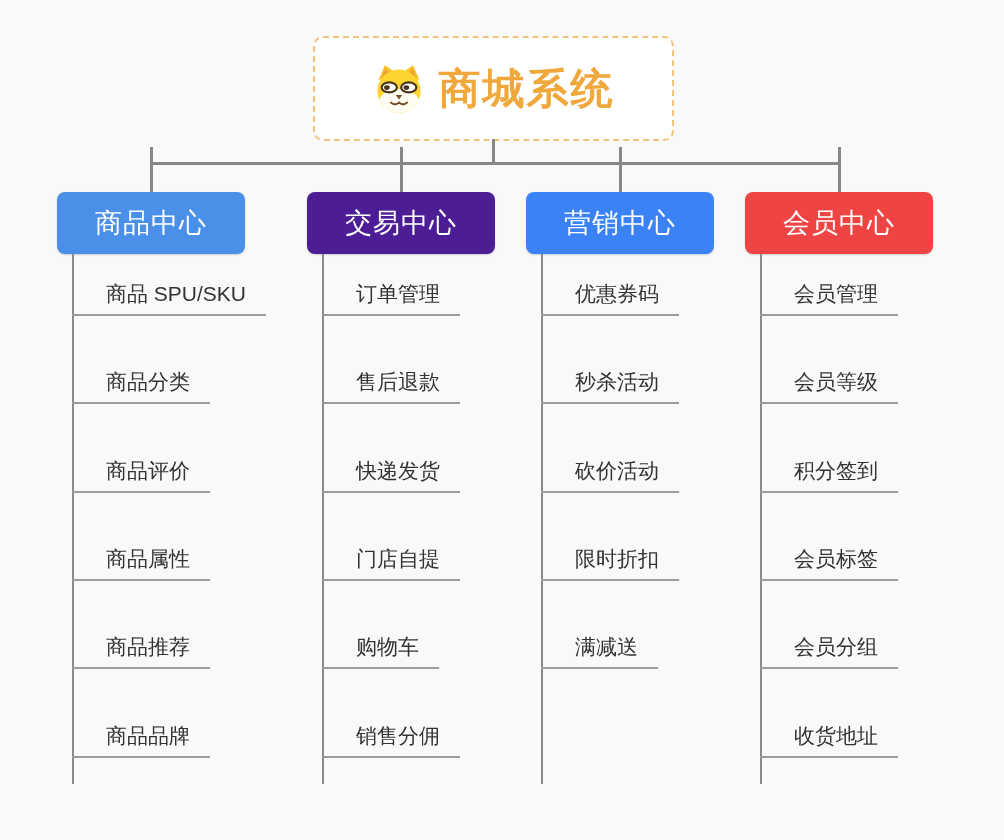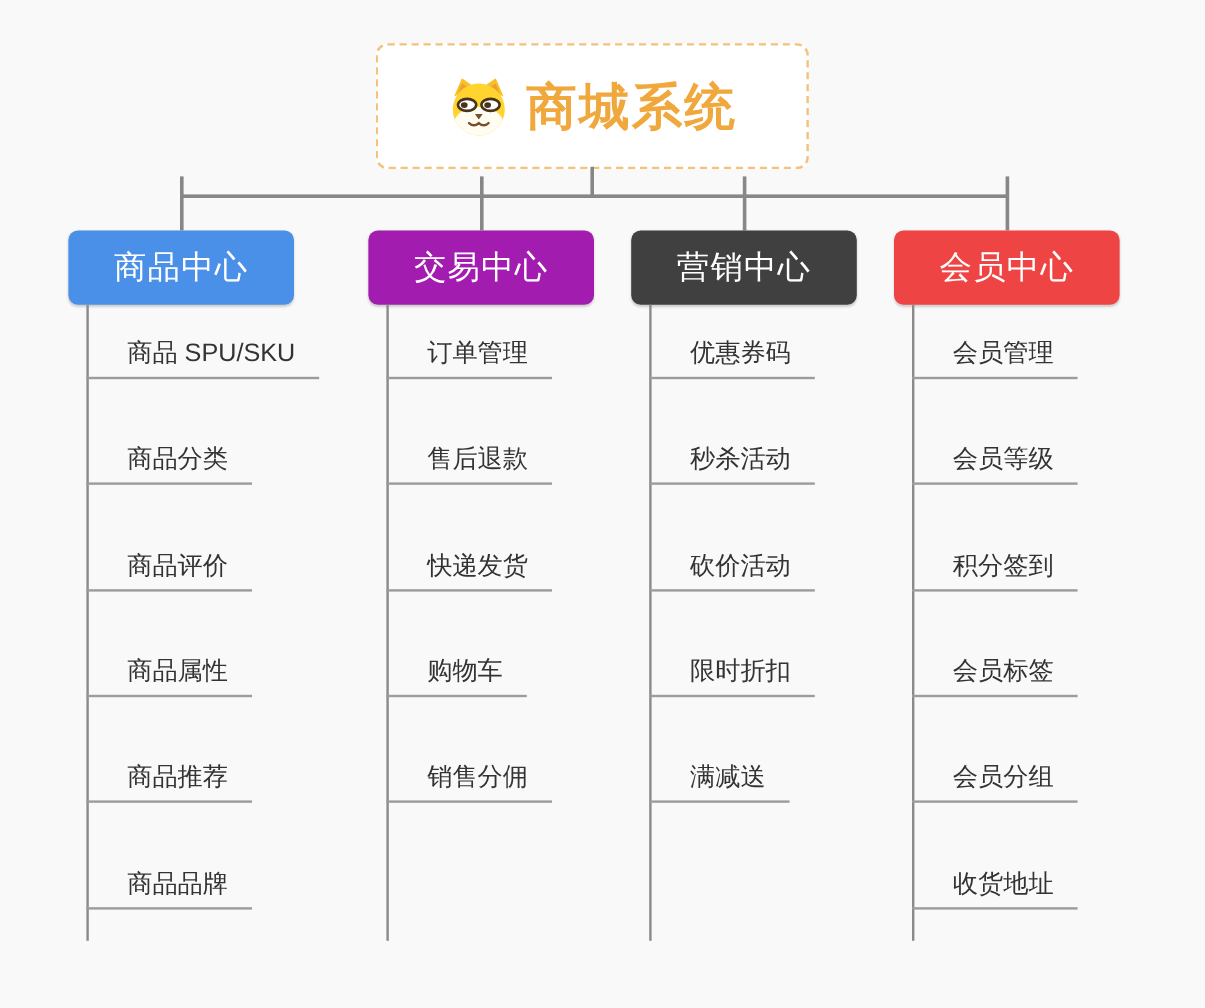--- a/index.html
+++ b/index.html
@@ -100,51 +100,54 @@
   </div>
 
   <div class="item">
     <span class="item-label">商品品牌</span>
   </div>
 </div>
   </div>
 
   <div class="branch" style="left: 307px;">
     <div class="drop"></div>
-    <div class="branch-box" style="background: #a21caf;">
+    <div class="branch-box" style="background: #4c1d95;">
       <span class="branch-label">交易中心</span>
     </div>
     <div class="trunk"></div>
     <div class="items">
   <div class="item">
     <span class="item-label">订单管理</span>
   </div>
 
   <div class="item">
     <span class="item-label">售后退款</span>
   </div>
 
   <div class="item">
     <span class="item-label">快递发货</span>
   </div>
 
+  <div class="item">
+    <span class="item-label">门店自提</span>
+  </div>
 
   <div class="item">
     <span class="item-label">购物车</span>
   </div>
 
   <div class="item">
     <span class="item-label">销售分佣</span>
   </div>
 </div>
   </div>
 
   <div class="branch" style="left: 526px;">
     <div class="drop"></div>
-    <div class="branch-box" style="background: #404040;">
+    <div class="branch-box" style="background: #3b82f6;">
       <span class="branch-label">营销中心</span>
     </div>
     <div class="trunk"></div>
     <div class="items">
   <div class="item">
     <span class="item-label">优惠券码</span>
   </div>
 
   <div class="item">
     <span class="item-label">秒杀活动</span>

